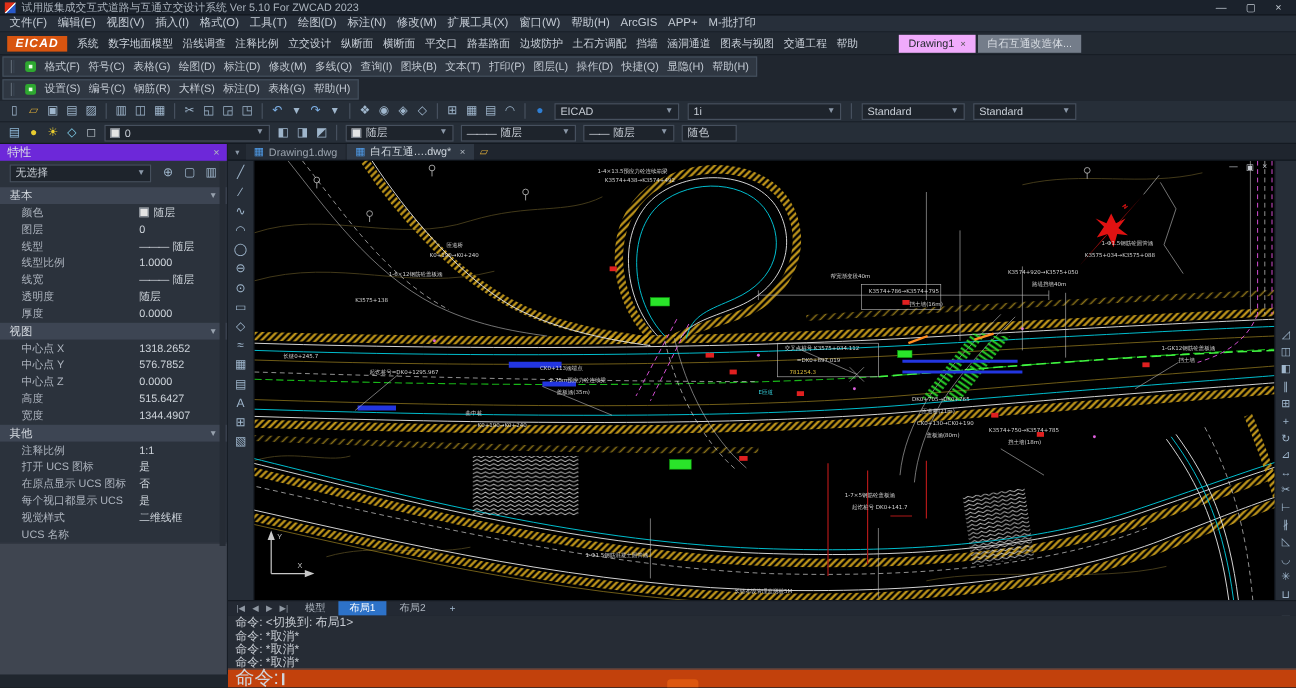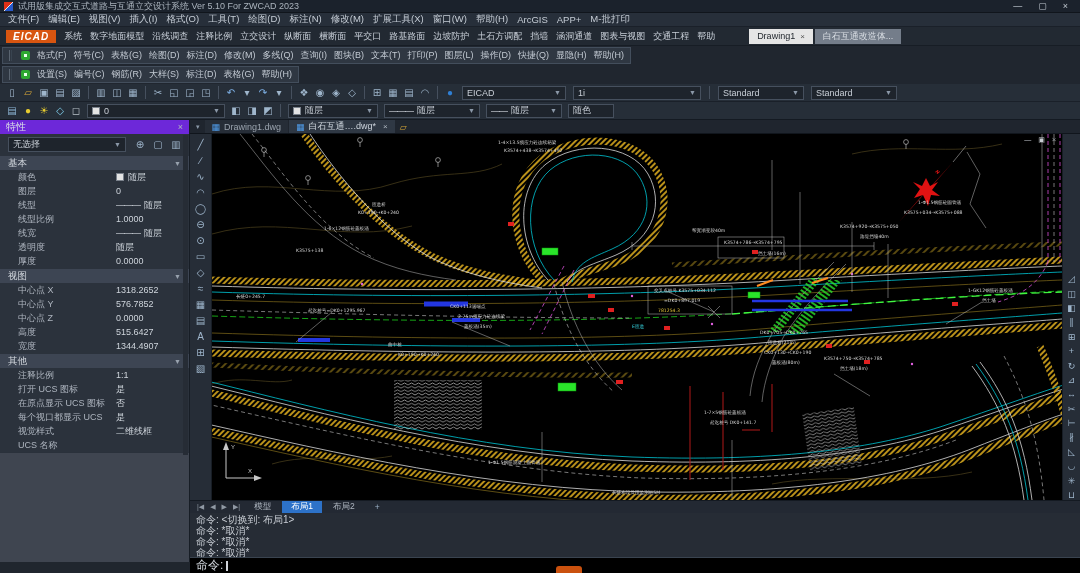--- a/index.html
+++ b/index.html
@@ -13,21 +13,21 @@
   #winctl{margin-left:auto;display:flex;gap:16px;padding-right:8px}
   #winctl span{font-size:9px;color:#c0c8d0;cursor:default}
   
   #menubar1{height:14px;background:#272f3a;padding:0 8px;gap:9px;font-size:9.5px;border-bottom:1px solid #1a2029}
   #menubar1 span{white-space:nowrap;color:#c5ccd5}
   #menubar2{height:19px;background:#222932;padding:0 6px;gap:8px;font-size:9px;border-bottom:1px solid #171d25}
   #eicadlogo{background:#d85510;color:#fff;font-style:italic;font-weight:bold;font-size:10px;padding:1px 7px;letter-spacing:1px;flex:none}
   #menubar2 .m2{white-space:nowrap;text-underline-offset:2px;color:#c9d0d9}
   #doctabs{display:flex;margin-left:26px;gap:2px}
   .dtab{height:15px;display:flex;align-items:center;padding:0 8px;font-size:9px;white-space:nowrap}
-  .dtab.on{background:#e5e5e5;color:#24292f}
+  .dtab.on{background:#f0abfc;color:#24292f}
   .dtab.off{background:#747d8a;color:#d8dde3}
   .dtab .x{margin-left:5px;font-size:8px;color:#555}
   
   .tbrow{height:19px;background:#20262f;display:flex;align-items:center;padding-left:2px}
   .tbbox{display:flex;align-items:center;height:17px;background:#2f3742;border:1px solid #434e5c;padding:0 6px;gap:7px;font-size:9px;color:#c2c9d2}
   .tbbox span{white-space:nowrap}
   .grip{width:3px;height:11px;border-left:1px solid #5a6470;border-right:1px solid #394450;margin-right:2px}
   .plug{width:9px;height:9px;background:#2ea830;border-radius:2px;position:relative;flex:none}
   .plug:after{content:"";position:absolute;left:3px;top:3px;width:3px;height:3px;background:#eaffea}
   
@@ -73,21 +73,21 @@
   svg#canvas{display:block;width:850px;height:366px;background:#000}
   #cvctl{position:absolute;top:2px;right:6px;display:flex;gap:7px;color:#c8ccd2;font-size:7px}
   
   #layoutbar{height:13px;background:#232933;display:flex;align-items:center;padding:0 4px;gap:2px;border-top:1px solid #141a22;font-size:8px}
   #layoutbar .nav{color:#8f98a3;font-size:7px;padding:0 3px}
   .ltab{height:12px;display:flex;align-items:center;padding:0 9px;font-size:8.5px;color:#aeb6c0}
   .ltab.on{background:#2d72c8;color:#fff}
   .ltab.plus{color:#9fb6cc}
   #cmdhist{height:44px;background:#262c35;padding:1px 6px;font-family:"DejaVu Sans Mono","Liberation Mono",monospace;font-size:10px;color:#c6cbd2;overflow:hidden}
   #cmdhist div{line-height:11px;white-space:pre}
-  #cmdprompt{height:16px;background:#000000;border-top:1px solid #3a4450;display:flex;align-items:center;padding:0 6px;font-family:"DejaVu Sans Mono","Liberation Mono",monospace;font-size:12px;color:#d0d5db}
+  #cmdprompt{height:16px;background:#c2410c;border-top:1px solid #3a4450;display:flex;align-items:center;padding:0 6px;font-family:"DejaVu Sans Mono","Liberation Mono",monospace;font-size:16px;color:#d0d5db}
   .caret{width:2px;height:10px;background:#d0d4da;margin-left:3px;animation:bl 1s steps(1) infinite}
   @keyframes bl{50%{opacity:0}}
   #peek{position:absolute;left:556px;bottom:0px;width:26px;height:7px;background:#e05a10;border-radius:3px 3px 0 0;opacity:.9}
   
   .sw{stroke:#dcdcdc;stroke-width:.8;fill:none}
   .sw2{stroke:#bfbfbf;stroke-width:.5;fill:none}
   .swd{stroke:#c8c8c8;stroke-width:.6;fill:none;stroke-dasharray:4 3}
   .sc{stroke:#00c6d6;stroke-width:.8;fill:none}
   .sg{stroke:#18b818;stroke-width:.9;fill:none;stroke-dasharray:6 3}
   .sg2{stroke:#42f542;stroke-width:1.3;fill:none;stroke-dasharray:8 4}

